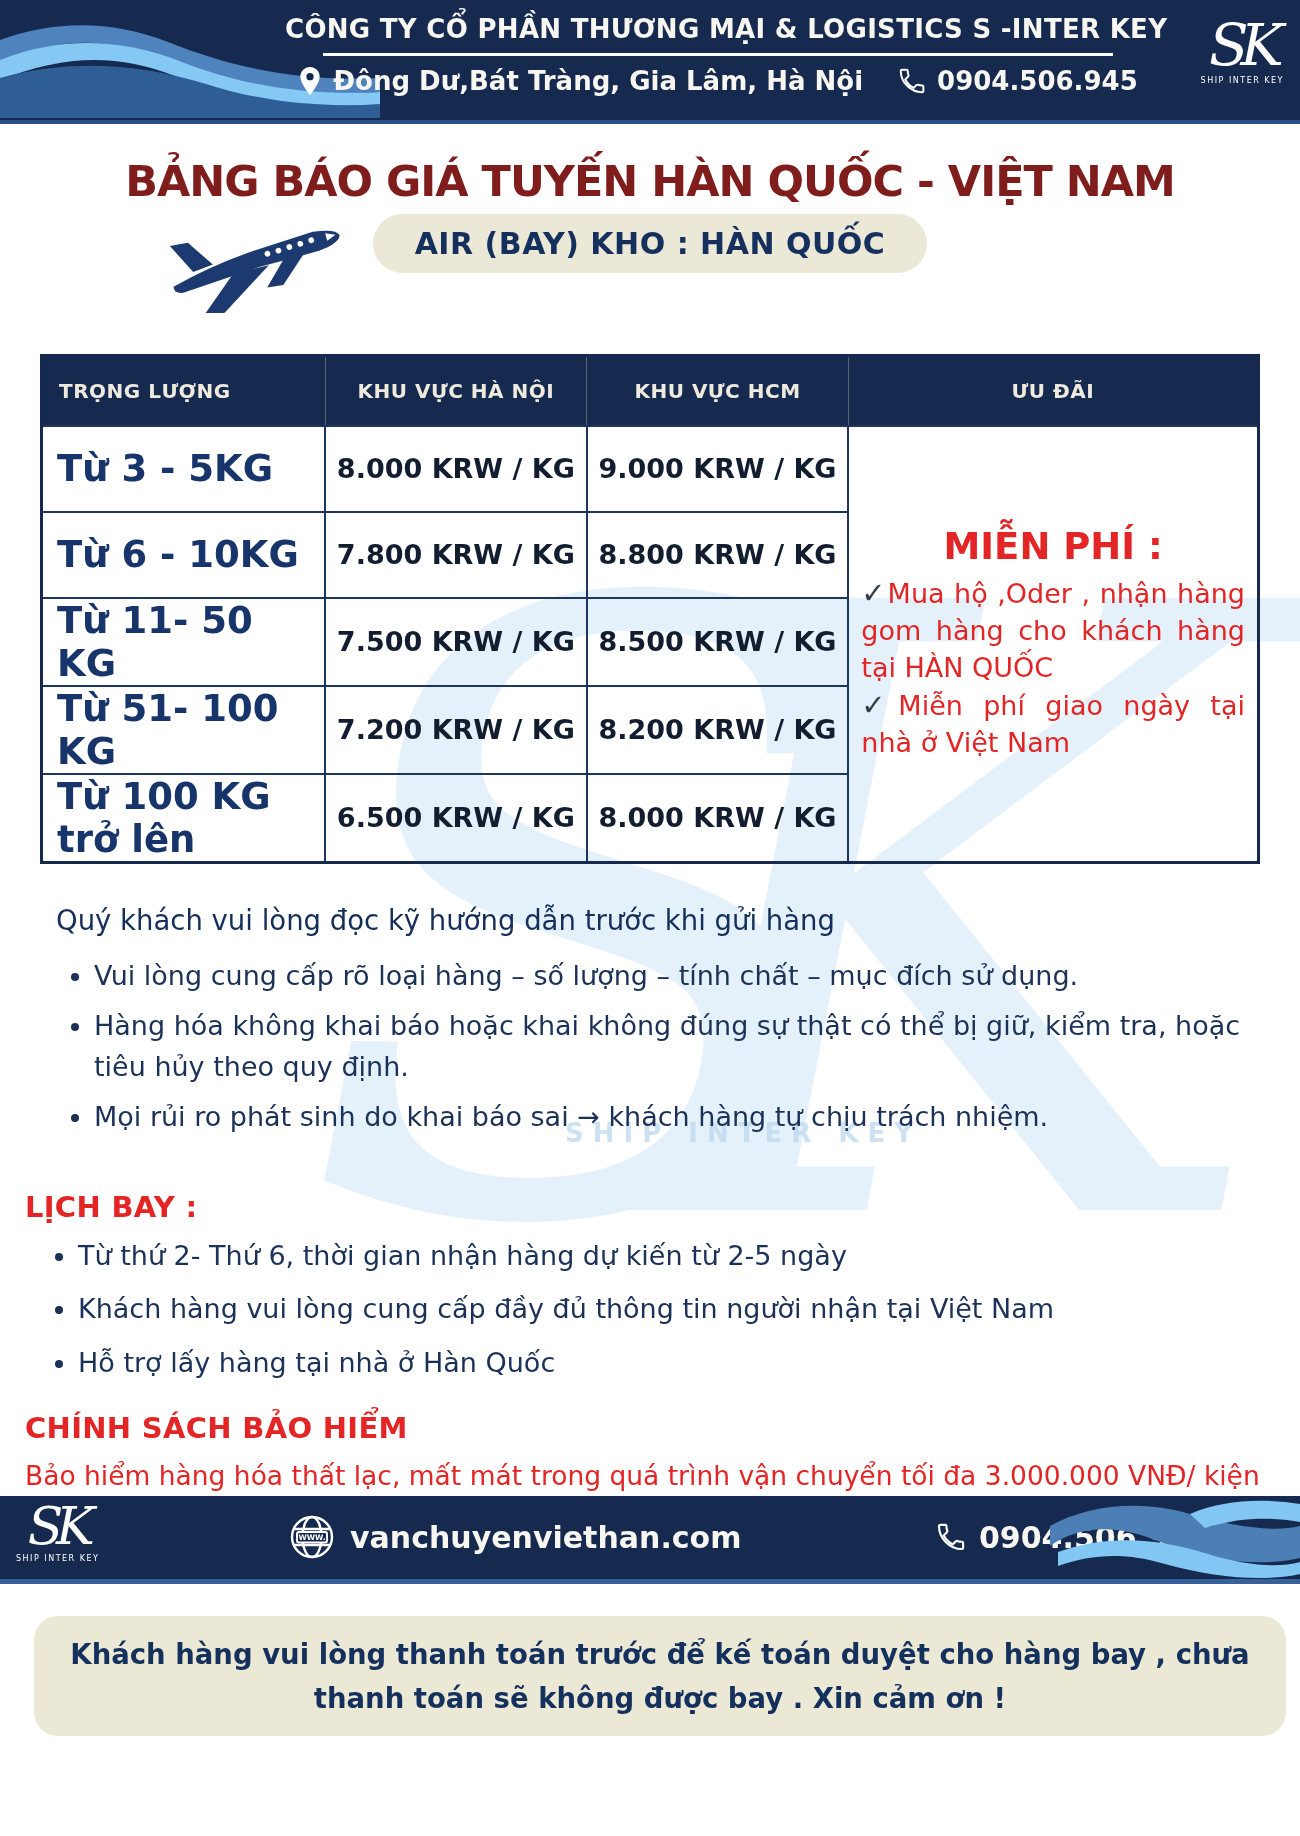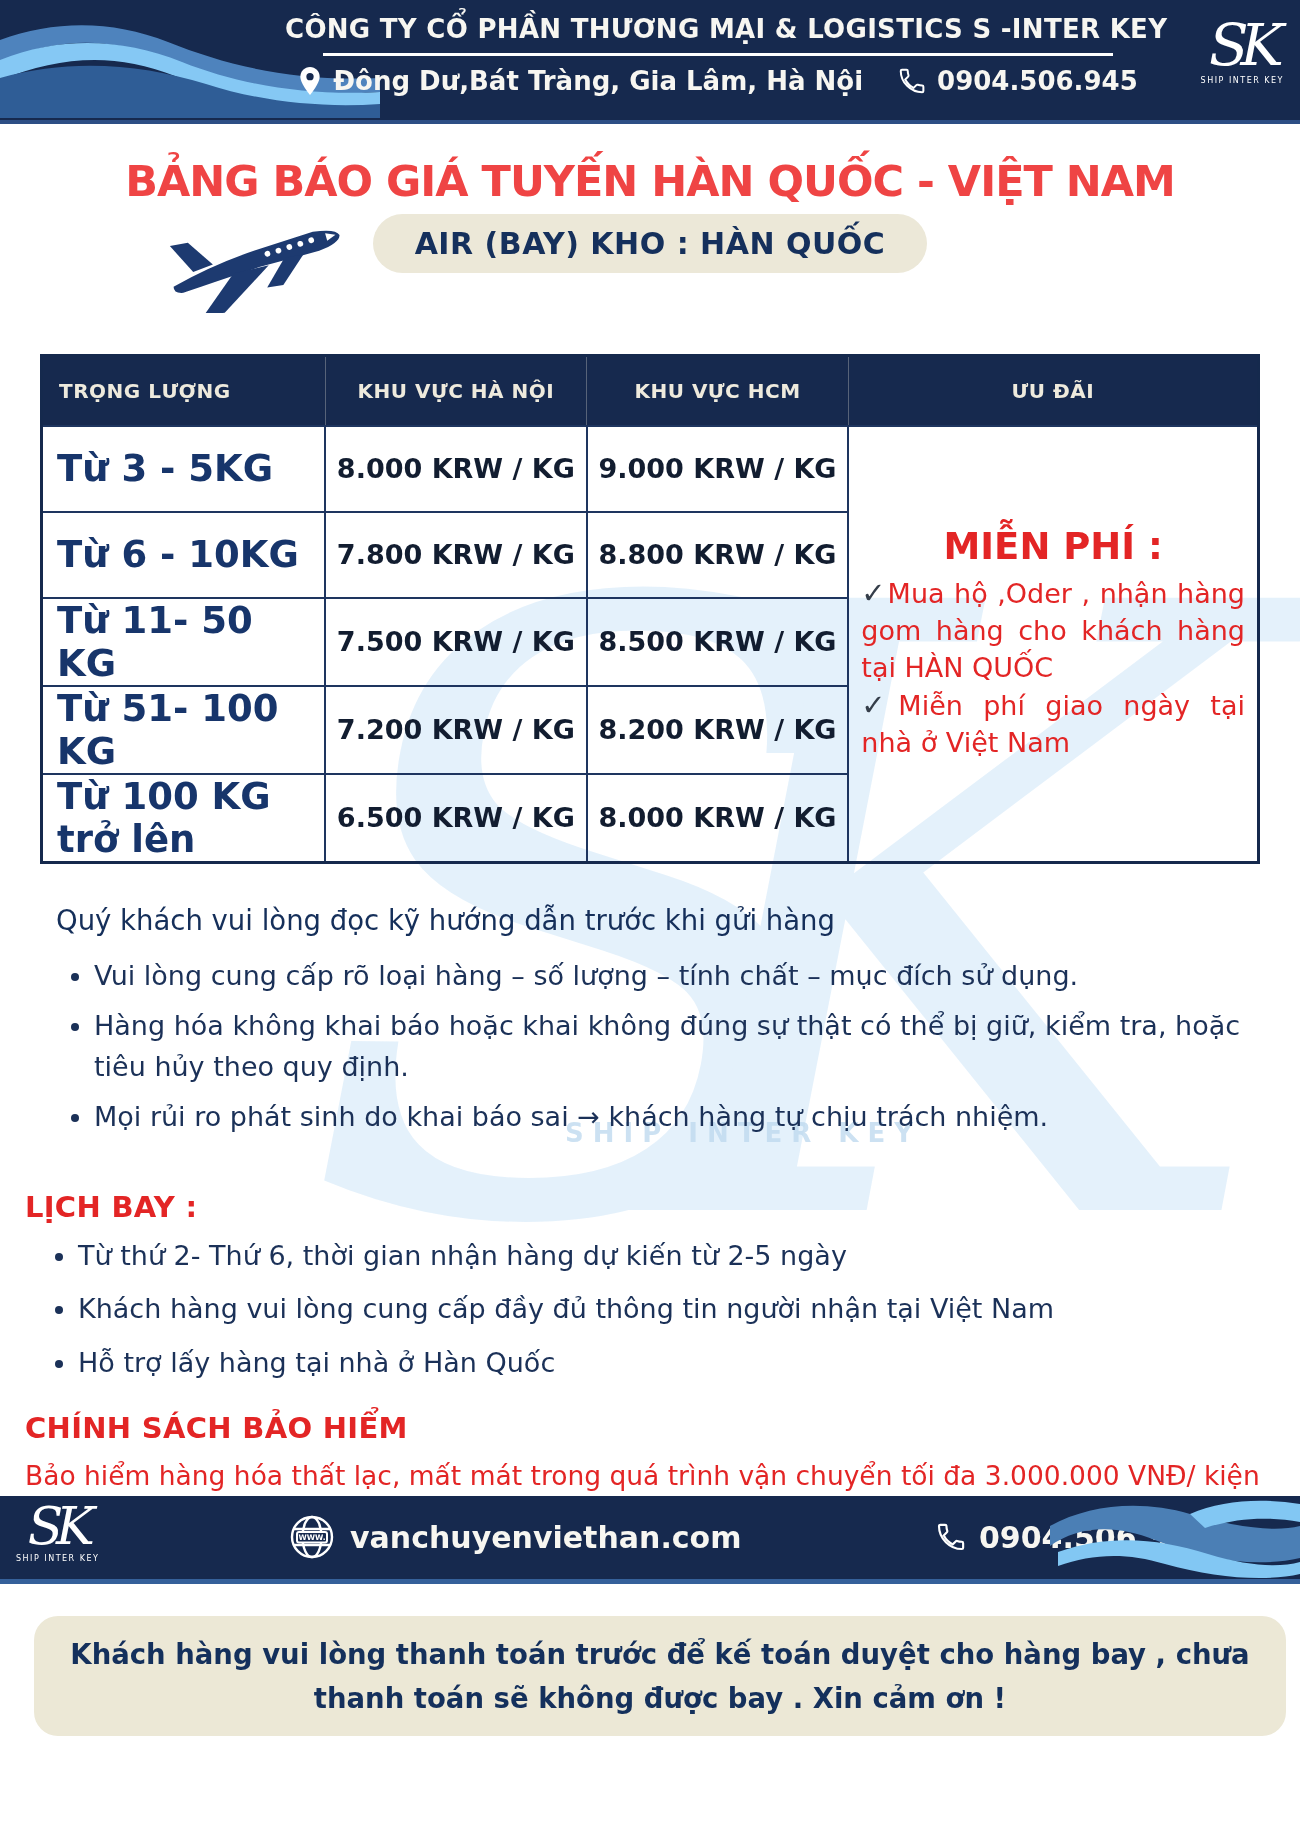--- a/index.html
+++ b/index.html
@@ -48,21 +48,21 @@
   .sk-logo { text-align:center; color:#fff; }
   .sk-letters {
     font-family:"DejaVu Serif","Liberation Serif",serif;
     font-style:italic; font-size:58px; line-height:1; letter-spacing:-0.14em;
   }
   .sk-sub { font-size:8px; letter-spacing:1.5px; margin-top:2px; white-space:nowrap; }
 
   
   .main-title {
     margin-top:32px; text-align:center;
-    color:#ef4444; font-size:43px; font-weight:800; letter-spacing:-1px;
+    color:#7f1d1d; font-size:43px; font-weight:800; letter-spacing:-1px;
   }
   .badge-row { position:relative; height:96px; margin-top:8px; }
   .plane-icon { position:absolute; left:140px; top:-6px; }
   .air-badge {
     margin:6px auto 0; width:fit-content;
     background:#ece8d8; border-radius:32px; padding:12px 42px;
     color:#15305c; font-size:30px; font-weight:800; letter-spacing:0.5px;
   }
 
   

